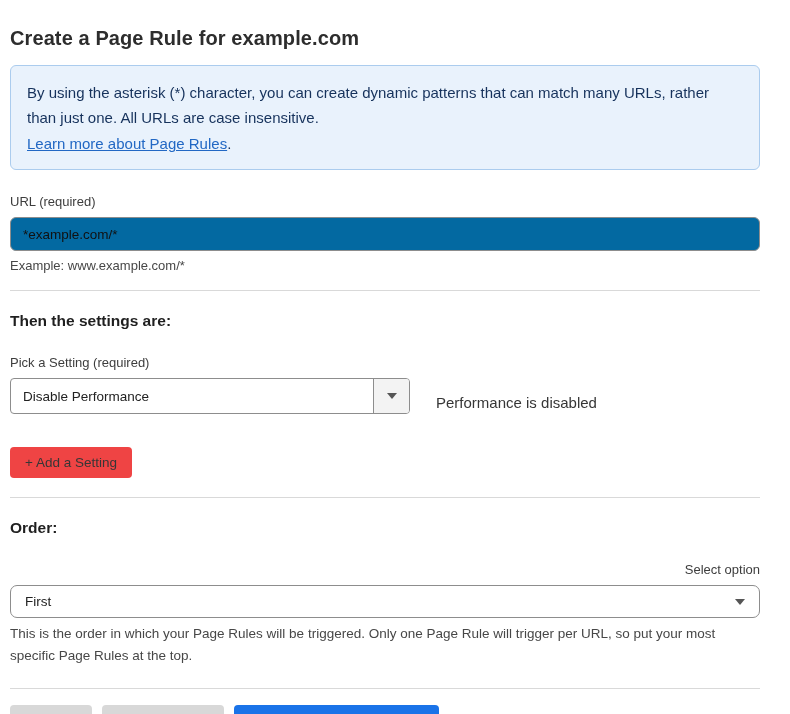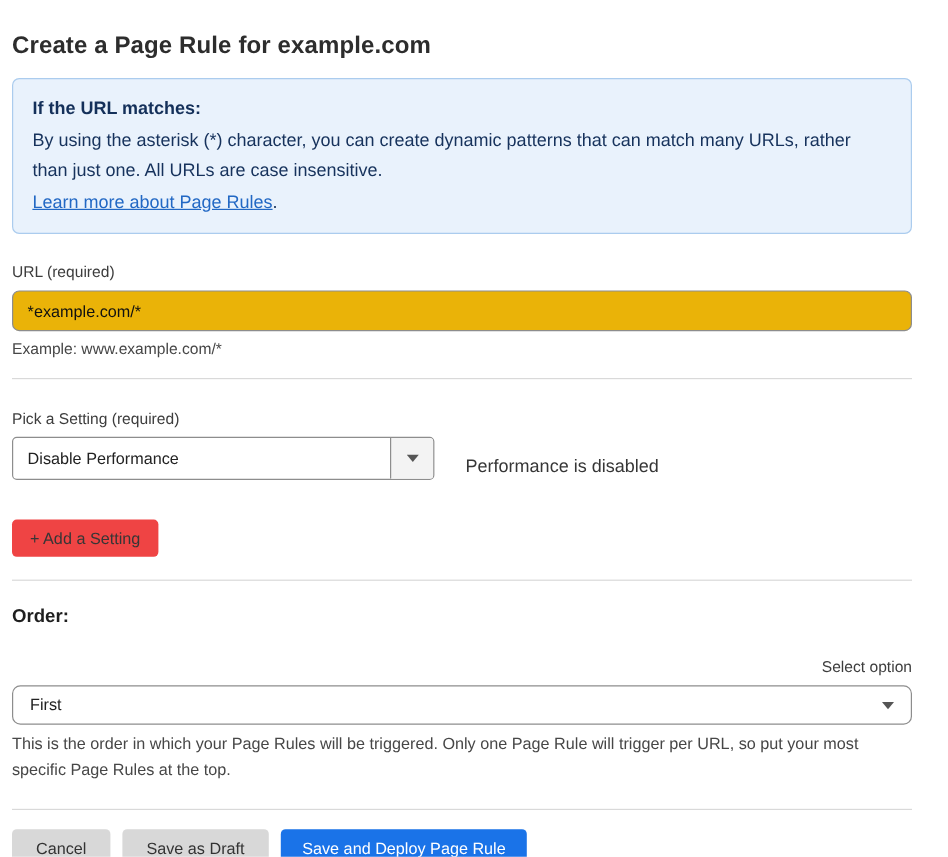--- a/index.html
+++ b/index.html
@@ -52,21 +52,21 @@
     font-size: 13px;
     color: #474747;
     margin-top: 7px;
   }
 
   .url-section { margin-top: 24px; }
   .url-input {
     display: block;
     width: 750px;
     height: 34px;
-    background: #eab308;
+    background: #0369a1;
     border: 1px solid #8d8d8d;
     border-radius: 6px;
     padding: 0 12px;
     font-family: "Liberation Sans", sans-serif;
     font-size: 13.5px;
     color: #111111;
     outline: none;
   }
 
   .divider {
@@ -84,21 +84,21 @@
     font-weight: bold;
     color: #1f1f1f;
     margin-top: 21px;
   }
 
   .picker-label { margin-top: 25px; }
 
   .setting-row { display: flex; align-items: center; }
   .dropdown {
     display: flex;
-    width: 352px;
+    width: 400px;
     height: 36px;
     border: 1px solid #8d8d8d;
     border-radius: 4px;
     background: #ffffff;
     cursor: pointer;
     overflow: hidden;
   }
   .dropdown-value {
     flex: 1;
     display: flex;
@@ -191,33 +191,33 @@
   .btn-primary { background: #1a73e8; color: #ffffff; padding: 0 18px; }
 </style>
 </head>
 <body>
 
 <div class="page">
 
   <h1 class="page-title">Create a Page Rule for example.com</h1>
 
   <div class="info-box">
-    <div class="info-heading">If the URL matches:</div>
     <div class="info-body">By using the asterisk (*) character, you can create dynamic patterns that can match many URLs, rather than just one. All URLs are case insensitive.</div>
     <div class="info-link-line"><a class="info-link">Learn more about Page Rules</a><span class="info-link-suffix">.</span></div>
   </div>
 
   <div class="url-section">
     <label class="field-label">URL (required)</label>
     <input class="url-input" type="text" value="*example.com/*" style="">
     <div class="hint">Example: www.example.com/*</div>
   </div>
 
   <hr class="divider divider-1">
 
+  <h2 class="section-heading">Then the settings are:</h2>
 
   <label class="field-label picker-label">Pick a Setting (required)</label>
 
   <div class="setting-row">
     <div class="dropdown">
       <div class="dropdown-value">Disable Performance</div>
       <button class="dropdown-arrow-btn">
         <span class="chevron"></span>
       </button>
     </div>

